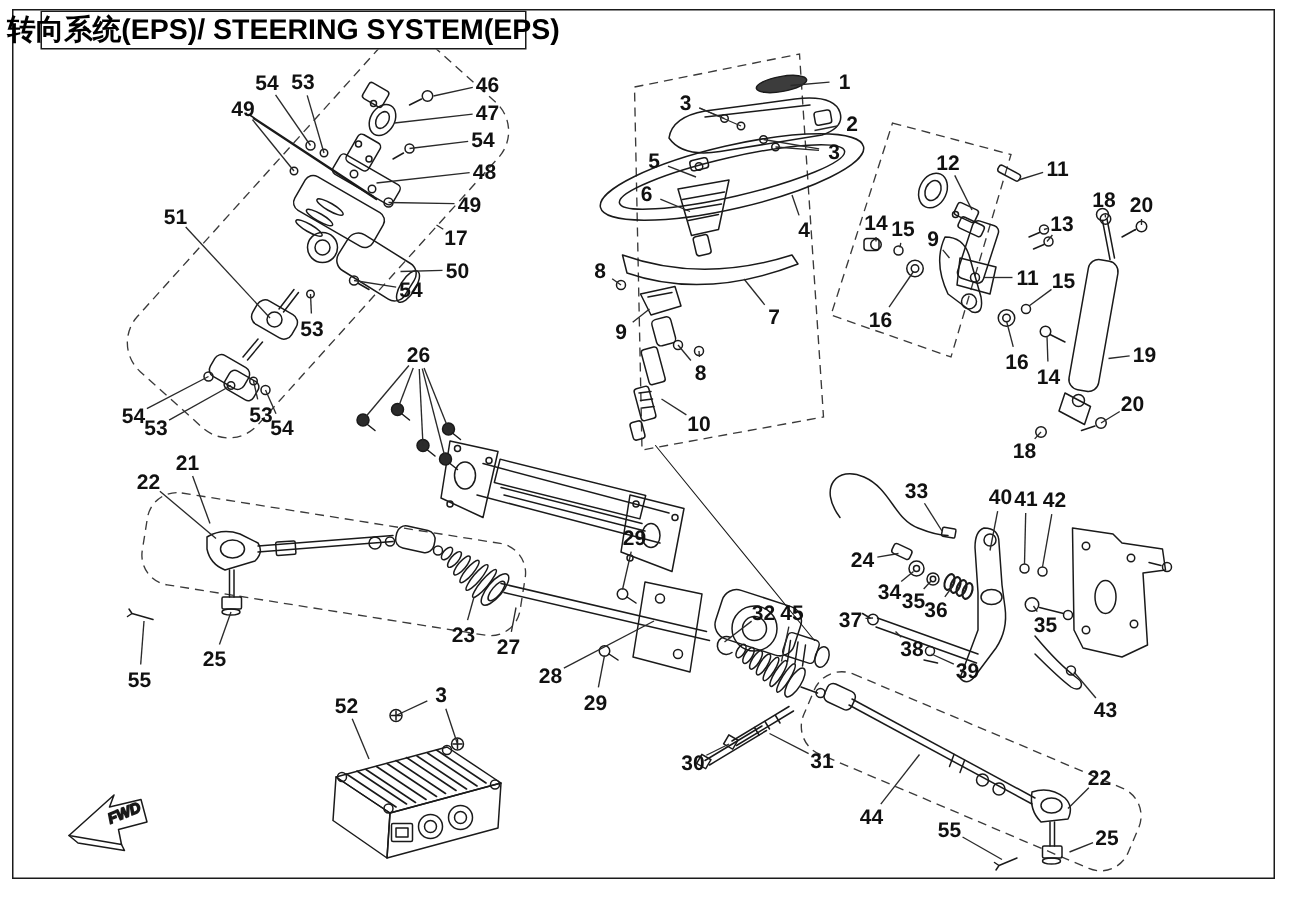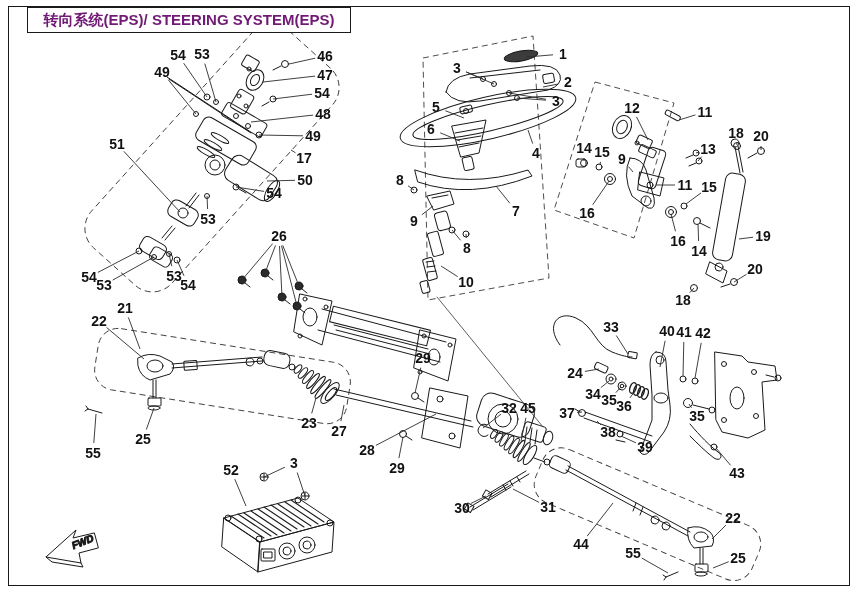--- a/index.html
+++ b/index.html
@@ -3,21 +3,21 @@
 <meta charset="utf-8">
 <style>
   html,body{margin:0;padding:0;background:#fff;}
   #page{position:relative;width:860px;height:600px;background:#fff;overflow:hidden;
         font-family:"Liberation Sans",sans-serif;}
   #border-frame{position:absolute;left:8px;top:6px;width:842px;height:580px;
         border:1.6px solid #1a1a1a;box-sizing:border-box;}
   #title-box{position:absolute;left:27px;top:7px;width:324px;height:26px;
         border:1.8px solid #1a1a1a;background:#fff;box-sizing:border-box;
         display:flex;align-items:center;justify-content:center;
-        font-size:15px;font-weight:bold;color:#701a75;white-space:nowrap;z-index:3;}
+        font-size:19px;font-weight:bold;color:#000000;white-space:nowrap;z-index:3;}
   svg{position:absolute;left:0;top:0;z-index:2;}
   .part-num{font-family:"Liberation Sans",sans-serif;font-size:14px;font-weight:bold;
         fill:#111;text-anchor:middle;}
   .leader{stroke:#2a2a2a;stroke-width:0.9;fill:none;}
   .art{stroke:#1a1a1a;stroke-width:1;fill:none;stroke-linecap:round;stroke-linejoin:round;}
   .dash{stroke:#3a3a3a;stroke-width:0.9;fill:none;stroke-dasharray:6 4;}
   .dark{fill:#3c3c3c;stroke:#1a1a1a;}
   .dot{fill:#2b2b2b;stroke:#1a1a1a;}
   .fwd-txt{font-family:"Liberation Sans",sans-serif;font-size:10px;font-weight:bold;
         font-style:italic;fill:#111;text-anchor:middle;}

